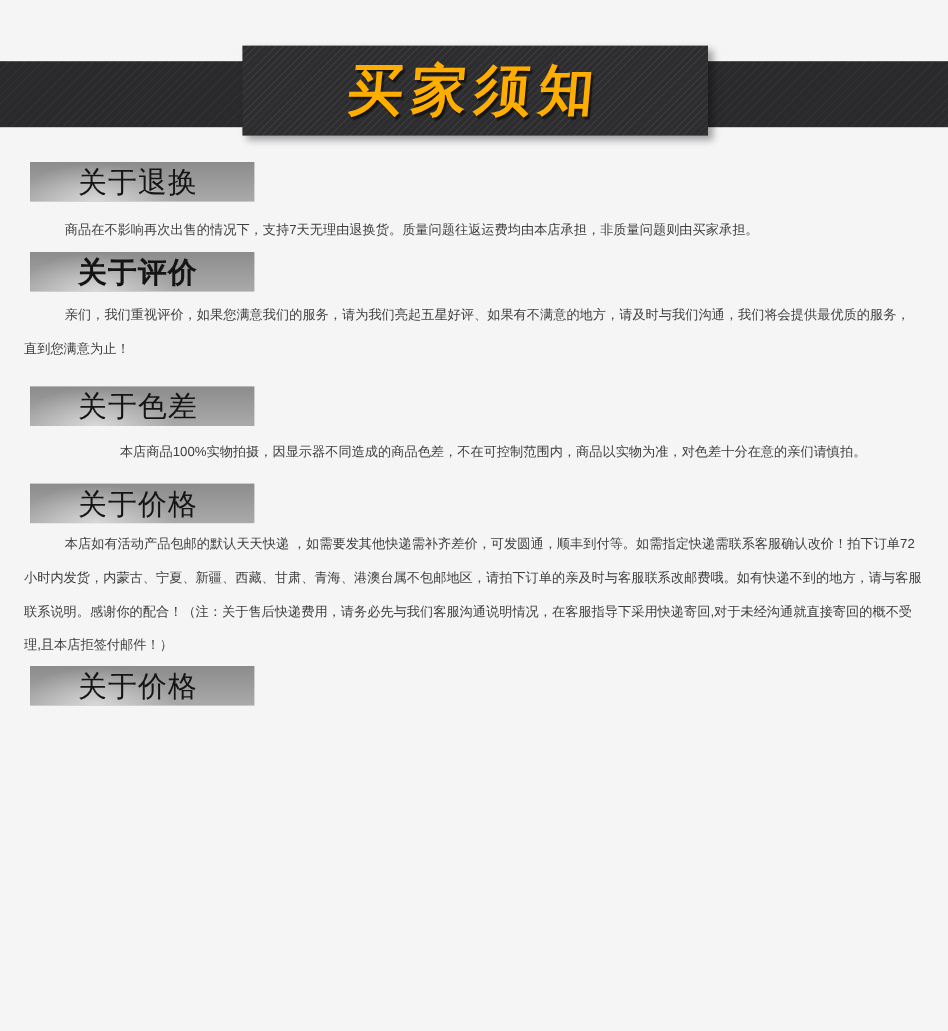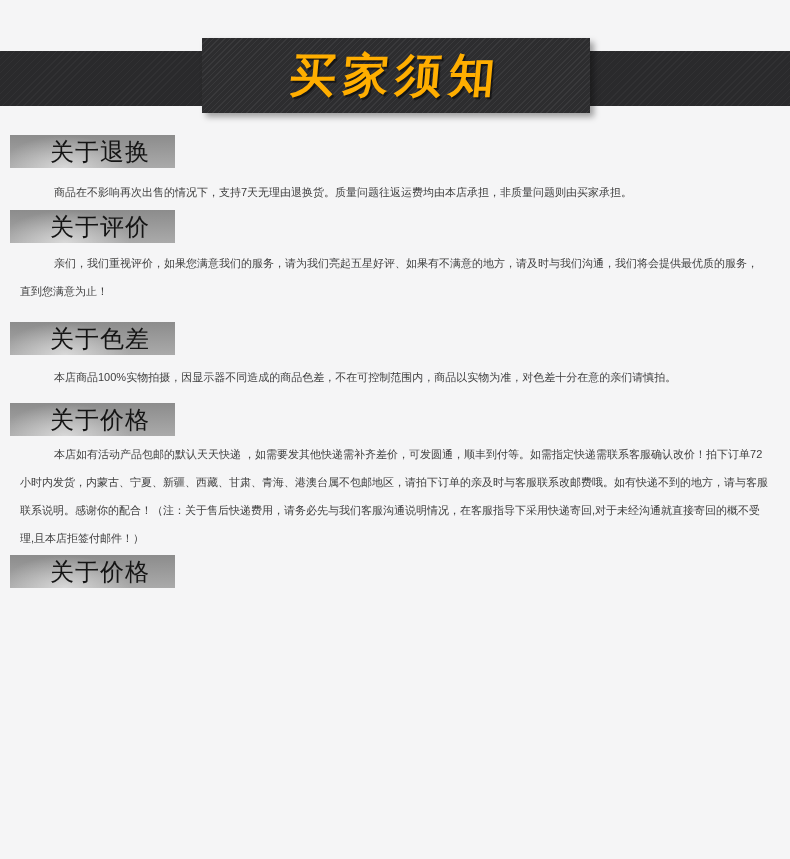--- a/index.html
+++ b/index.html
@@ -28,21 +28,21 @@
   .banner-title{
     color:var(--accent,#ffae00);
     font-size:46px;font-weight:bold;letter-spacing:7px;
     transform:skewX(-5deg);
     text-shadow:2px 2px 1px rgba(0,0,0,.55);
     white-space:nowrap;
   }
 
   
   .section-header{
-    margin-left:10px;width:165px;height:33px;
+    margin-left:25px;width:187px;height:33px;
     background:linear-gradient(to bottom,#8c8c8c,#aaaaaa);
     position:relative;overflow:hidden;
     display:flex;align-items:center;
   }
   .section-header::before{
     content:"";position:absolute;left:-35px;bottom:-45px;width:180px;height:90px;
     background:radial-gradient(ellipse closest-side,rgba(255,255,255,.55),rgba(255,255,255,0) 72%);
   }
   .section-title{
     position:relative;margin-left:40px;
@@ -52,23 +52,23 @@
   
   .section-body{
     margin:10px 22px 0 20px;
     font-size:11px;line-height:28px;color:#3e3e3e;
     text-indent:34px;
   }
   .red{color:var(--red,#e60000);}
 
   
   .s1 .section-header{margin-top:5px;}  .s1 .section-body{margin-top:10px;}
-  .s2 .section-header{margin-top:4px;}  .s2 .section-body{margin-top:6px;}
+  .s2 .section-header{margin-top:4px;font-weight:bold;}  .s2 .section-body{margin-top:6px;}
   .s3 .section-header{margin-top:6px;}  .s3 .section-body{margin-top:12px;}
-  .s4 .section-header{margin-top:17px;} .s4 .section-body{margin-top:8px;}
+  .s4 .section-header{margin-top:17px;} .s4 .section-body{margin-top:8px;text-align:center;}
   .s5 .section-header{margin-top:12px;} .s5 .section-body{margin-top:4px;}
   .s6 .section-header{margin-top:3px;text-align:right;}  .s6 .section-body{margin-top:4px;}
 </style>
 </head>
 <body>
 
 <div class="page">
 
   <header class="banner">
     <div class="banner-strip"></div>

